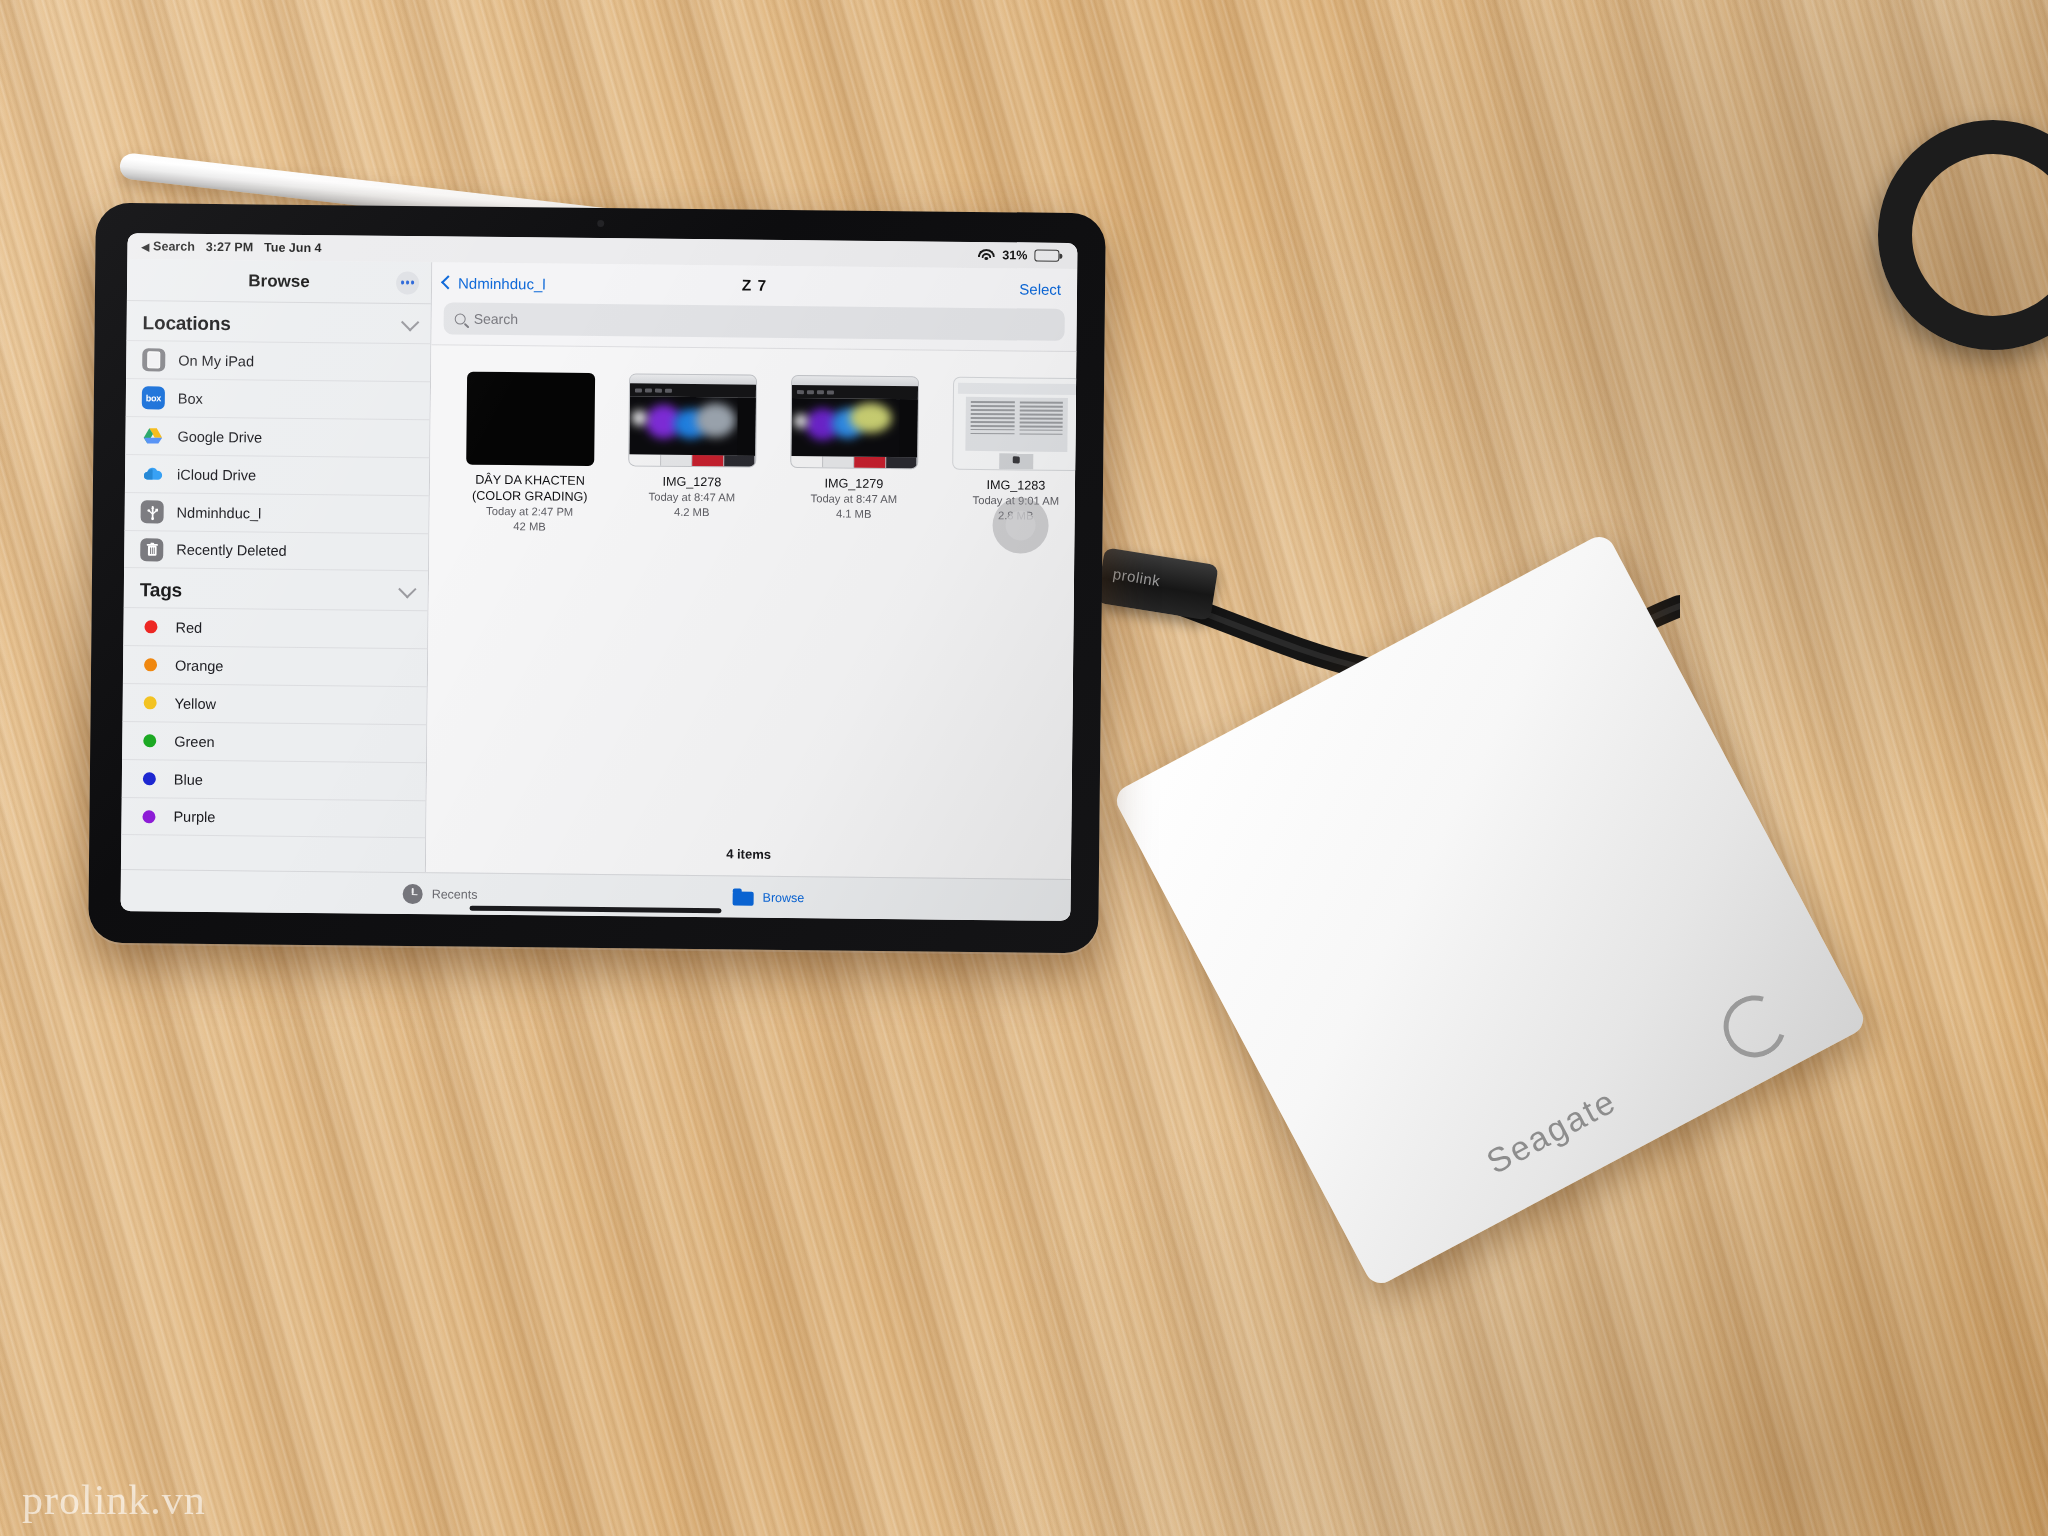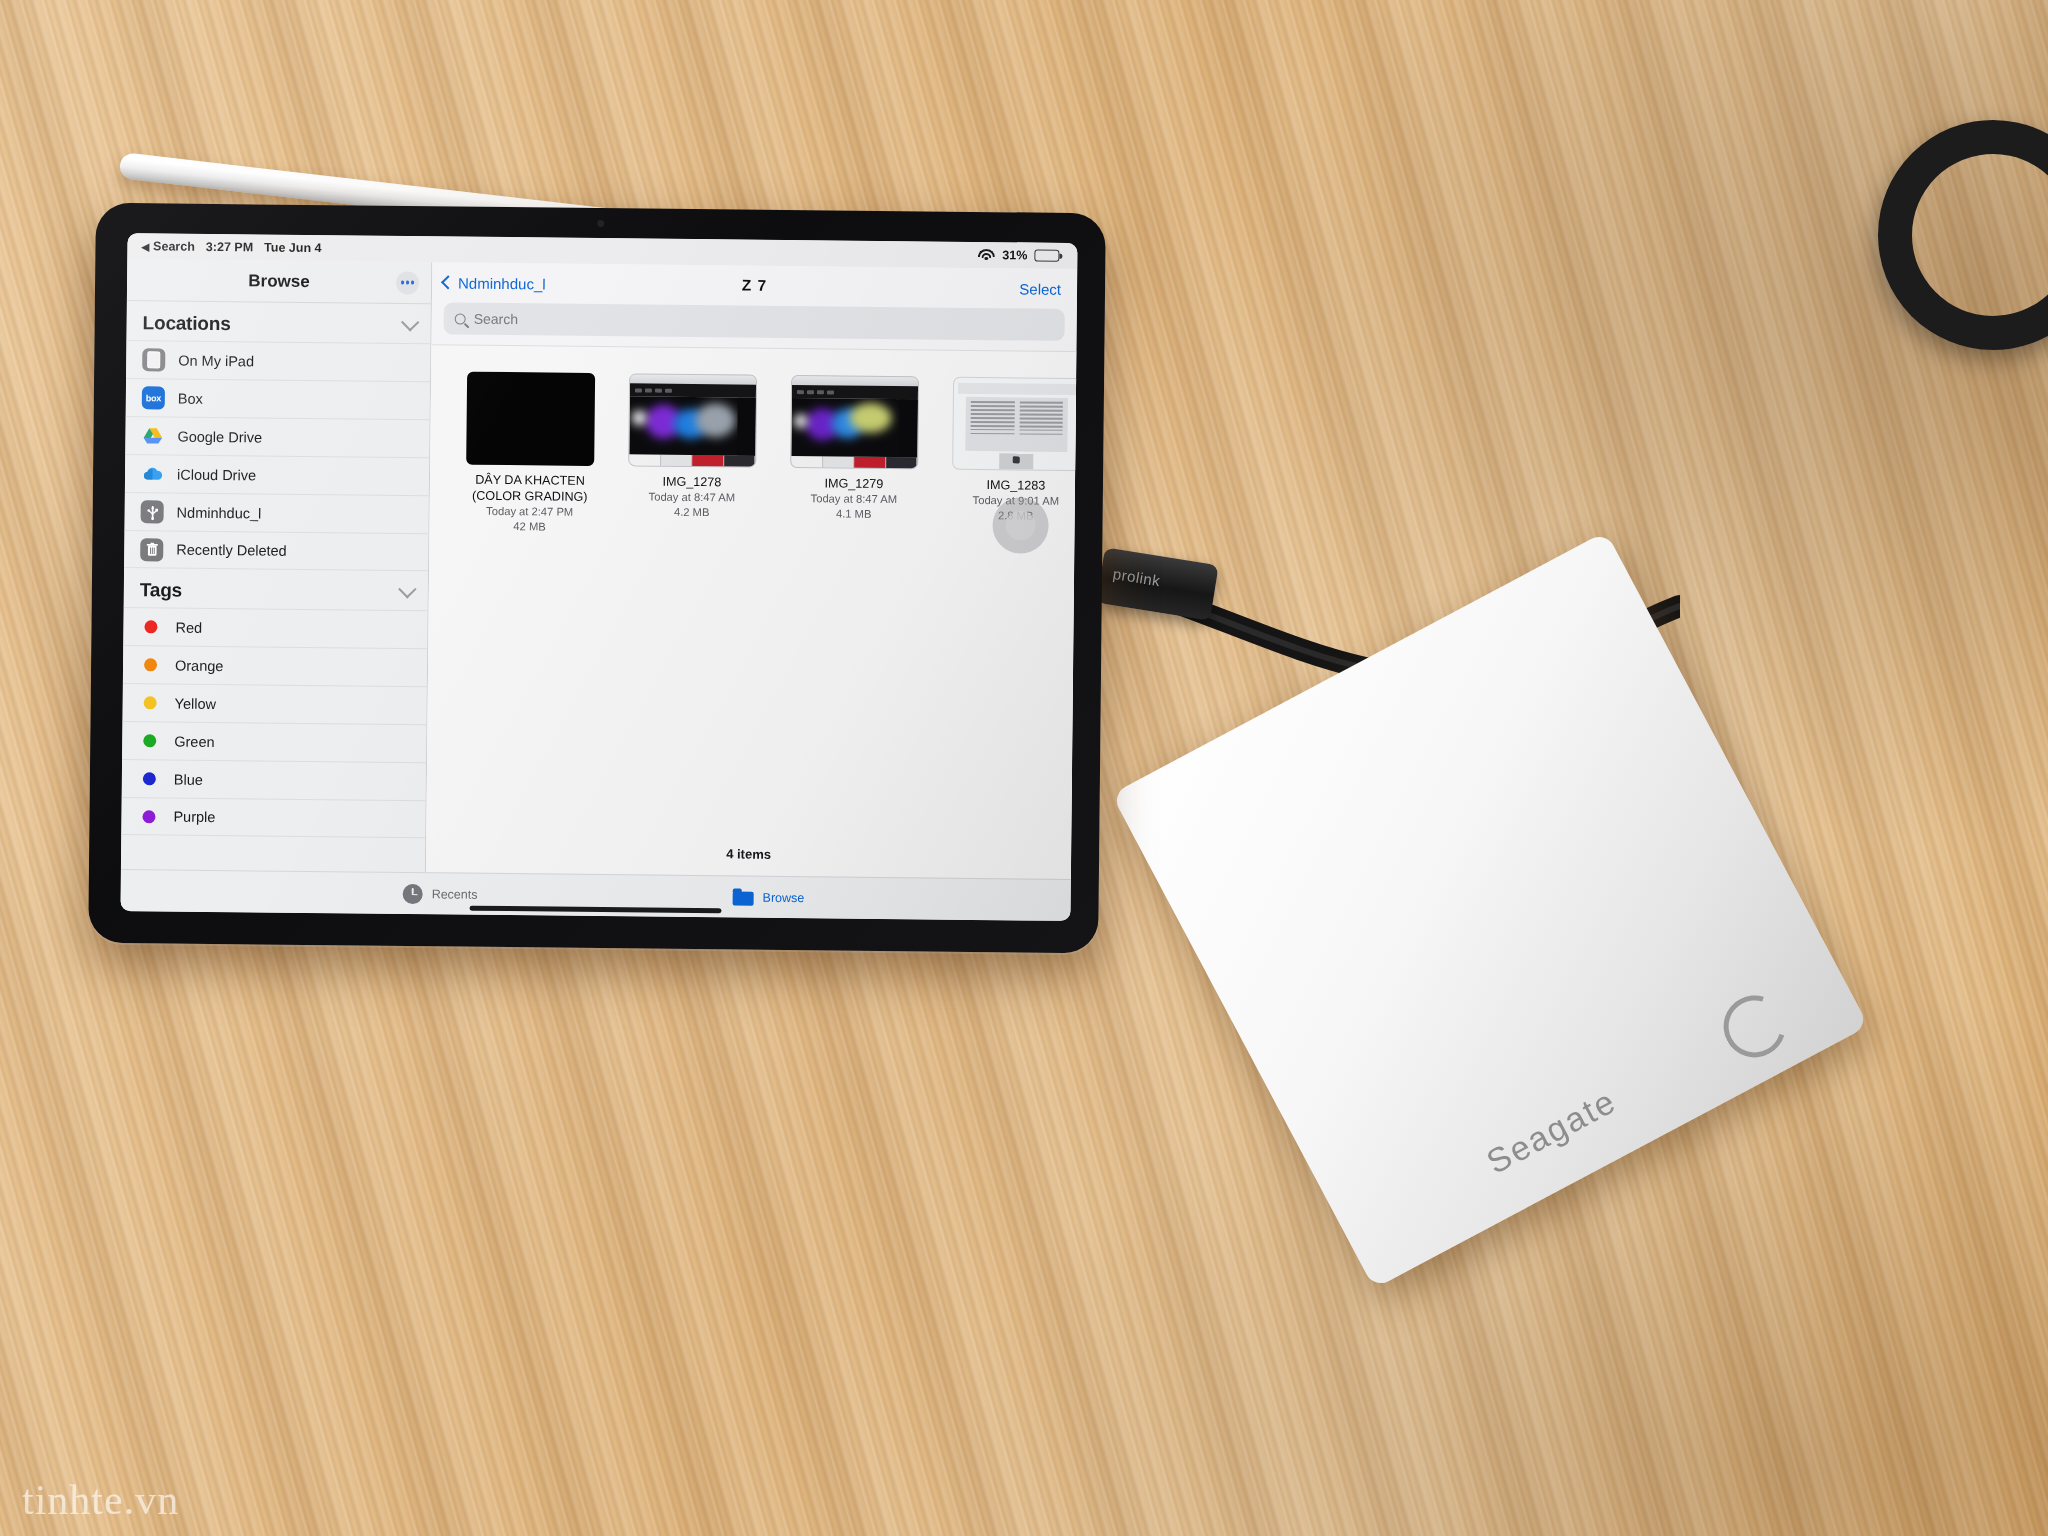--- a/index.html
+++ b/index.html
@@ -646,13 +646,13 @@
         <span>Browse</span>
       </span>
       <span id="homebar"></span>
     </nav>
 
     <div id="screen-sheen"></div>
   </div>
   <div id="cam"></div>
 </div>
 
-<div id="watermark">tinhte.vn</div>
+<div id="watermark">prolink.vn</div>
 
 </body></html>

